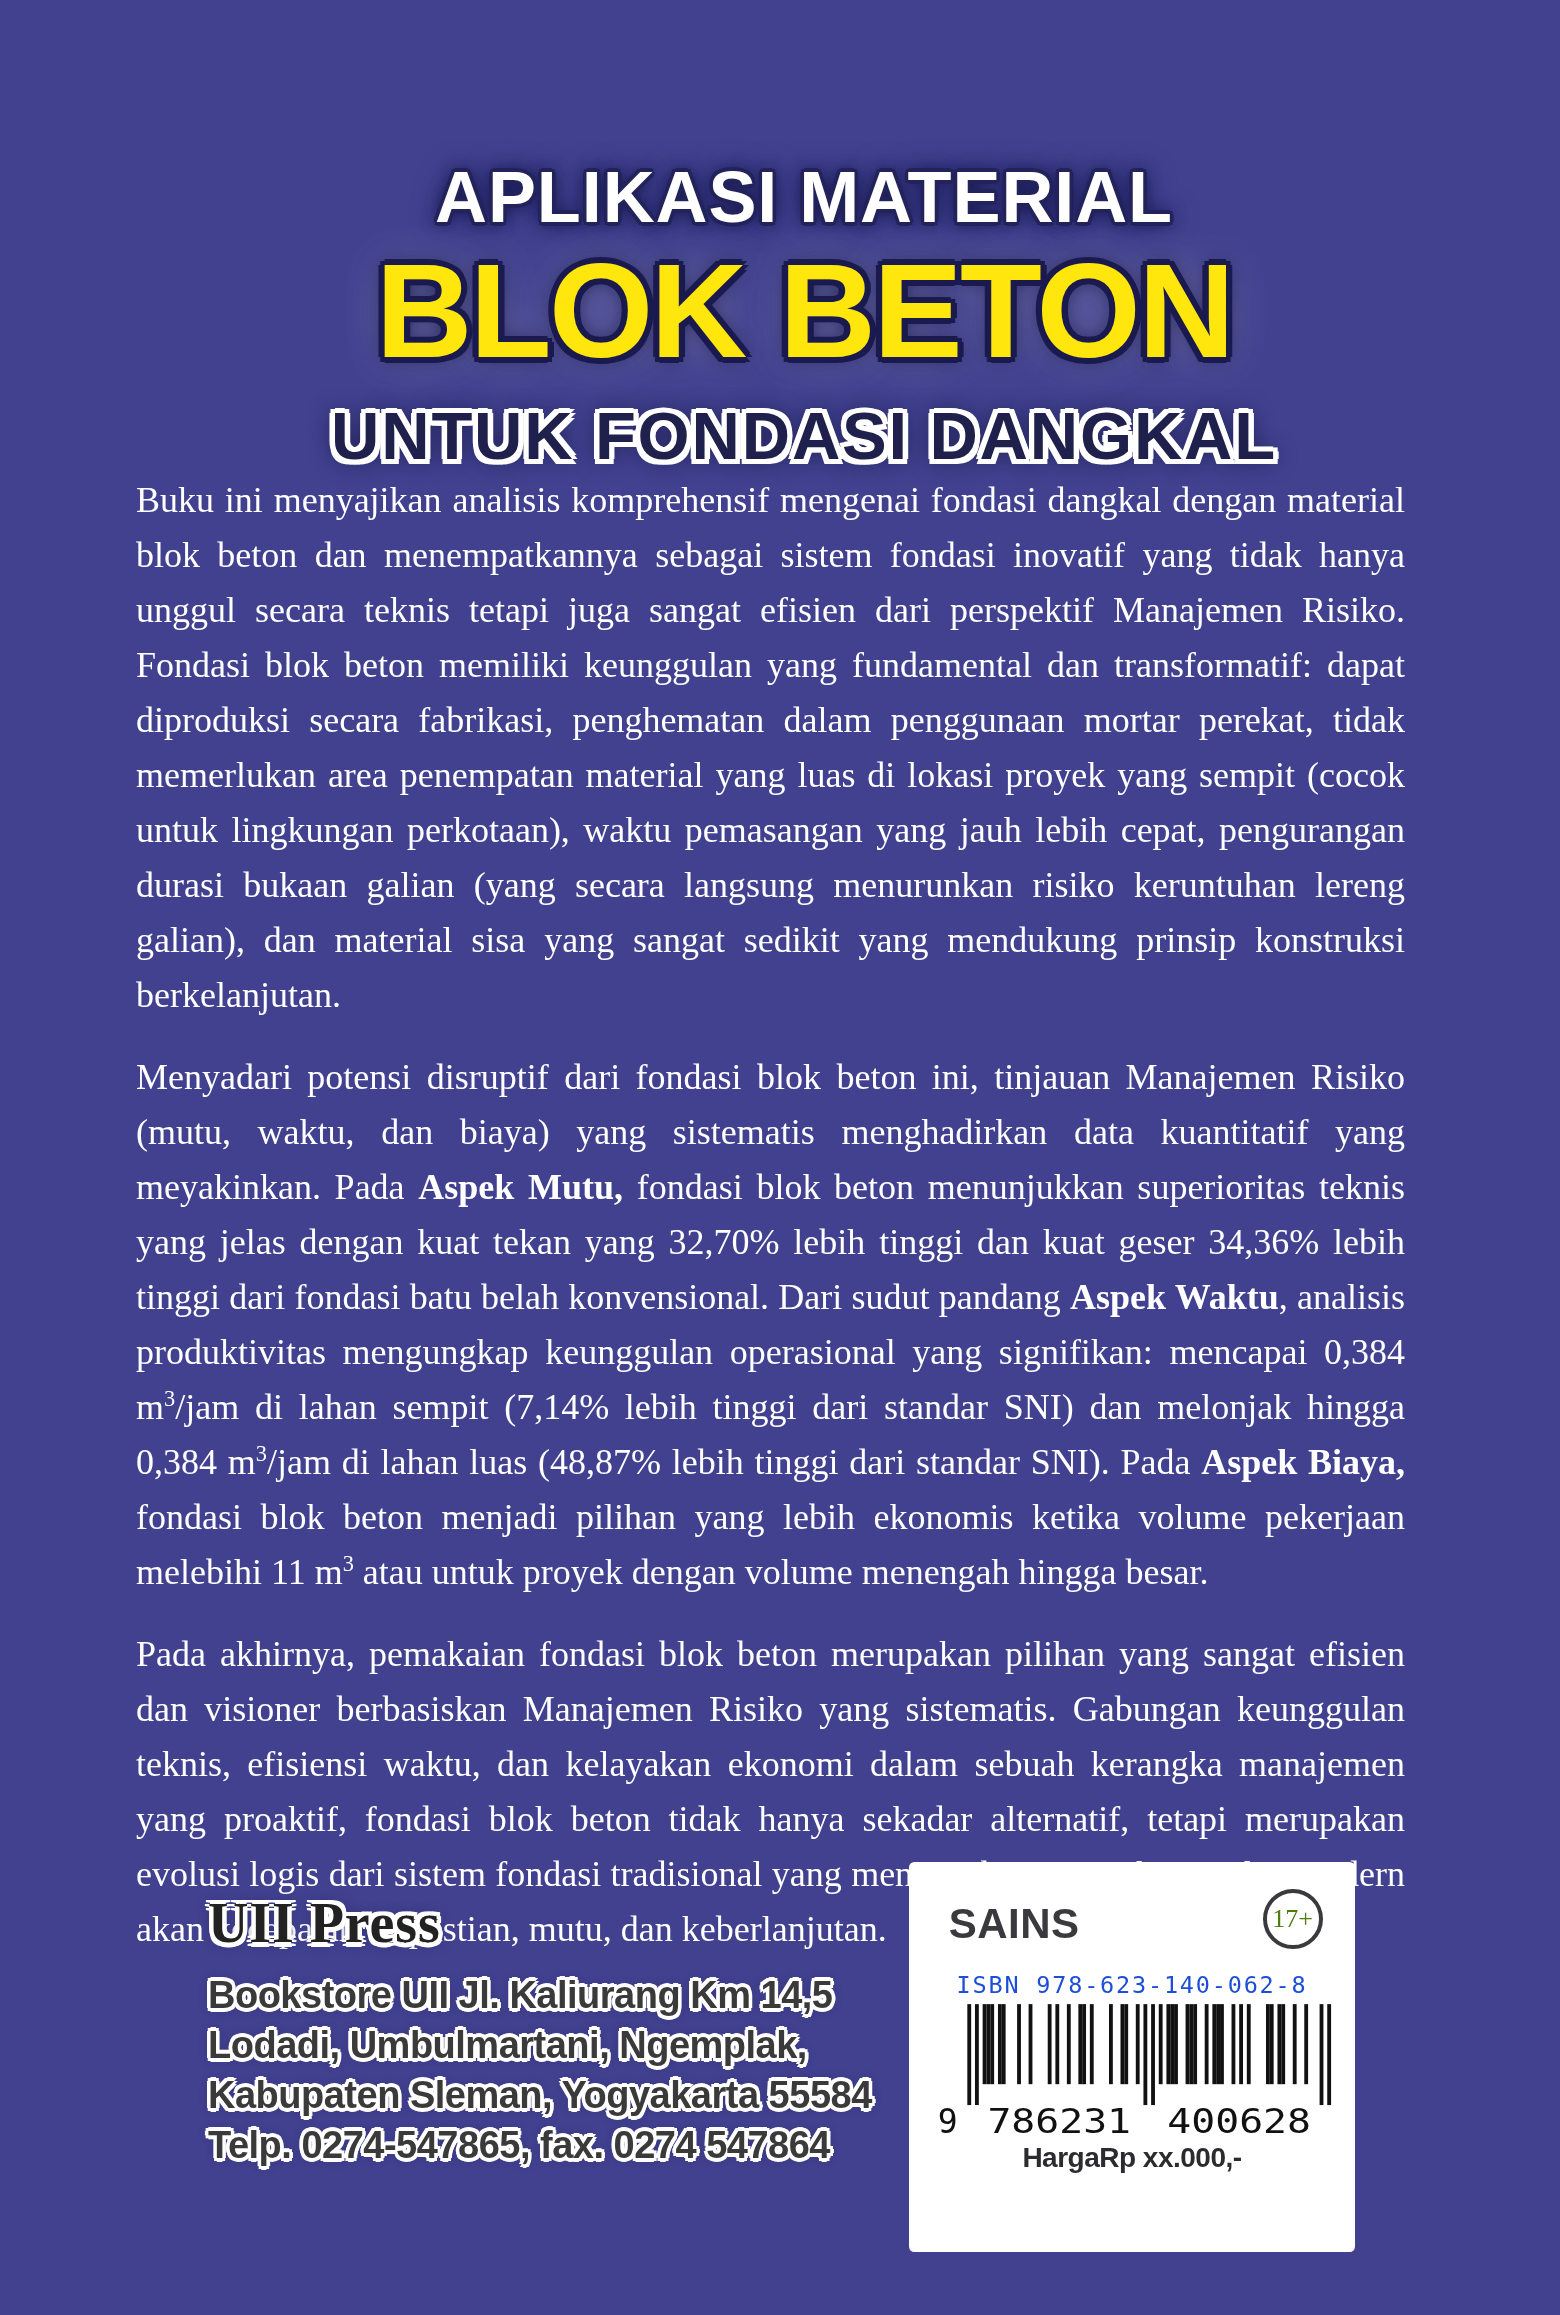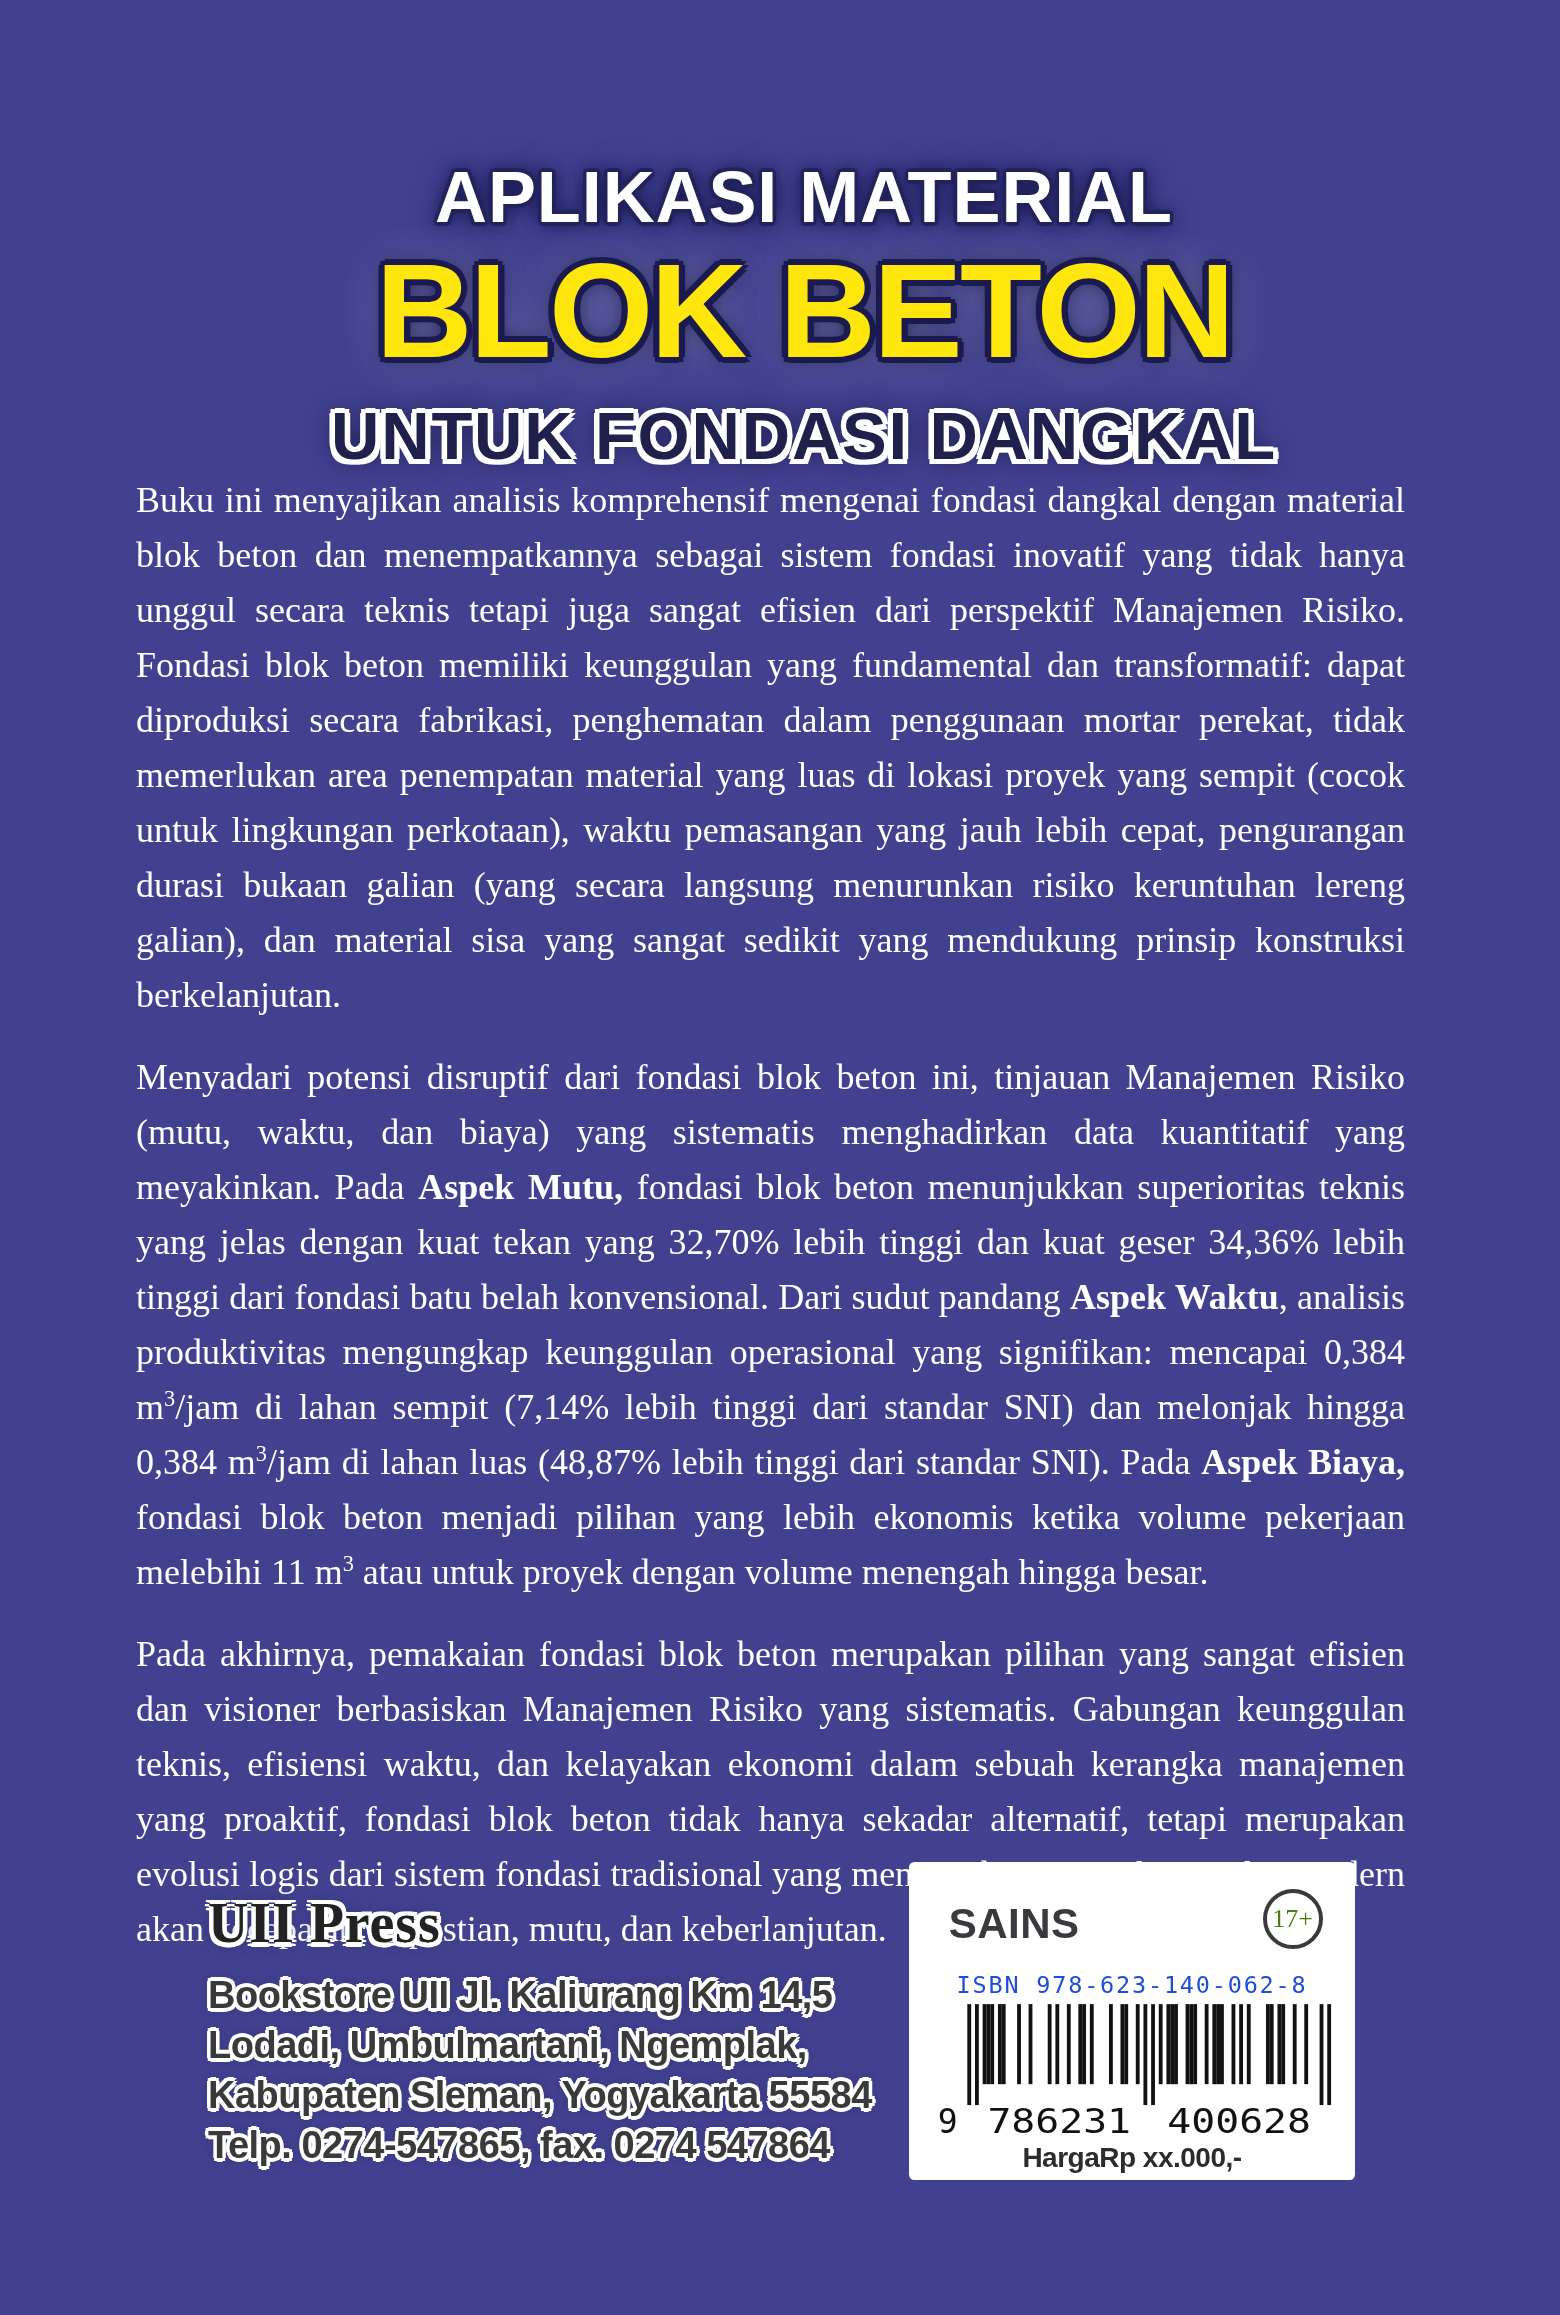--- a/index.html
+++ b/index.html
@@ -86,21 +86,21 @@
     letter-spacing:-0.5px;
     color:#3a3a3a;
     text-shadow:
       -3.6px 0 0 #fff, 3.6px 0 0 #fff, 0 -3.6px 0 #fff, 0 3.6px 0 #fff,
       -2.7px -2.7px 0 #fff, 2.7px 2.7px 0 #fff, -2.7px 2.7px 0 #fff, 2.7px -2.7px 0 #fff,
       0 0 11px rgba(20,20,60,.45);
   }
 
   
   .isbn-box{
-    position:absolute;left:909px;top:1862px;width:446px;height:318px;
+    position:absolute;left:909px;top:1862px;width:446px;height:390px;
     background:#ffffff;
     border-radius:5.4px;
     box-sizing:border-box;
     padding:23.5px 27px 0 27px;
     font-family:"Liberation Sans",sans-serif;
   }
   .isbn-header{display:flex;justify-content:space-between;align-items:flex-start;}
   .isbn-category{
     margin-top:14.5px;margin-left:12.7px;
     font-weight:bold;font-size:42px;letter-spacing:0.5px;color:#3a3a3e;

